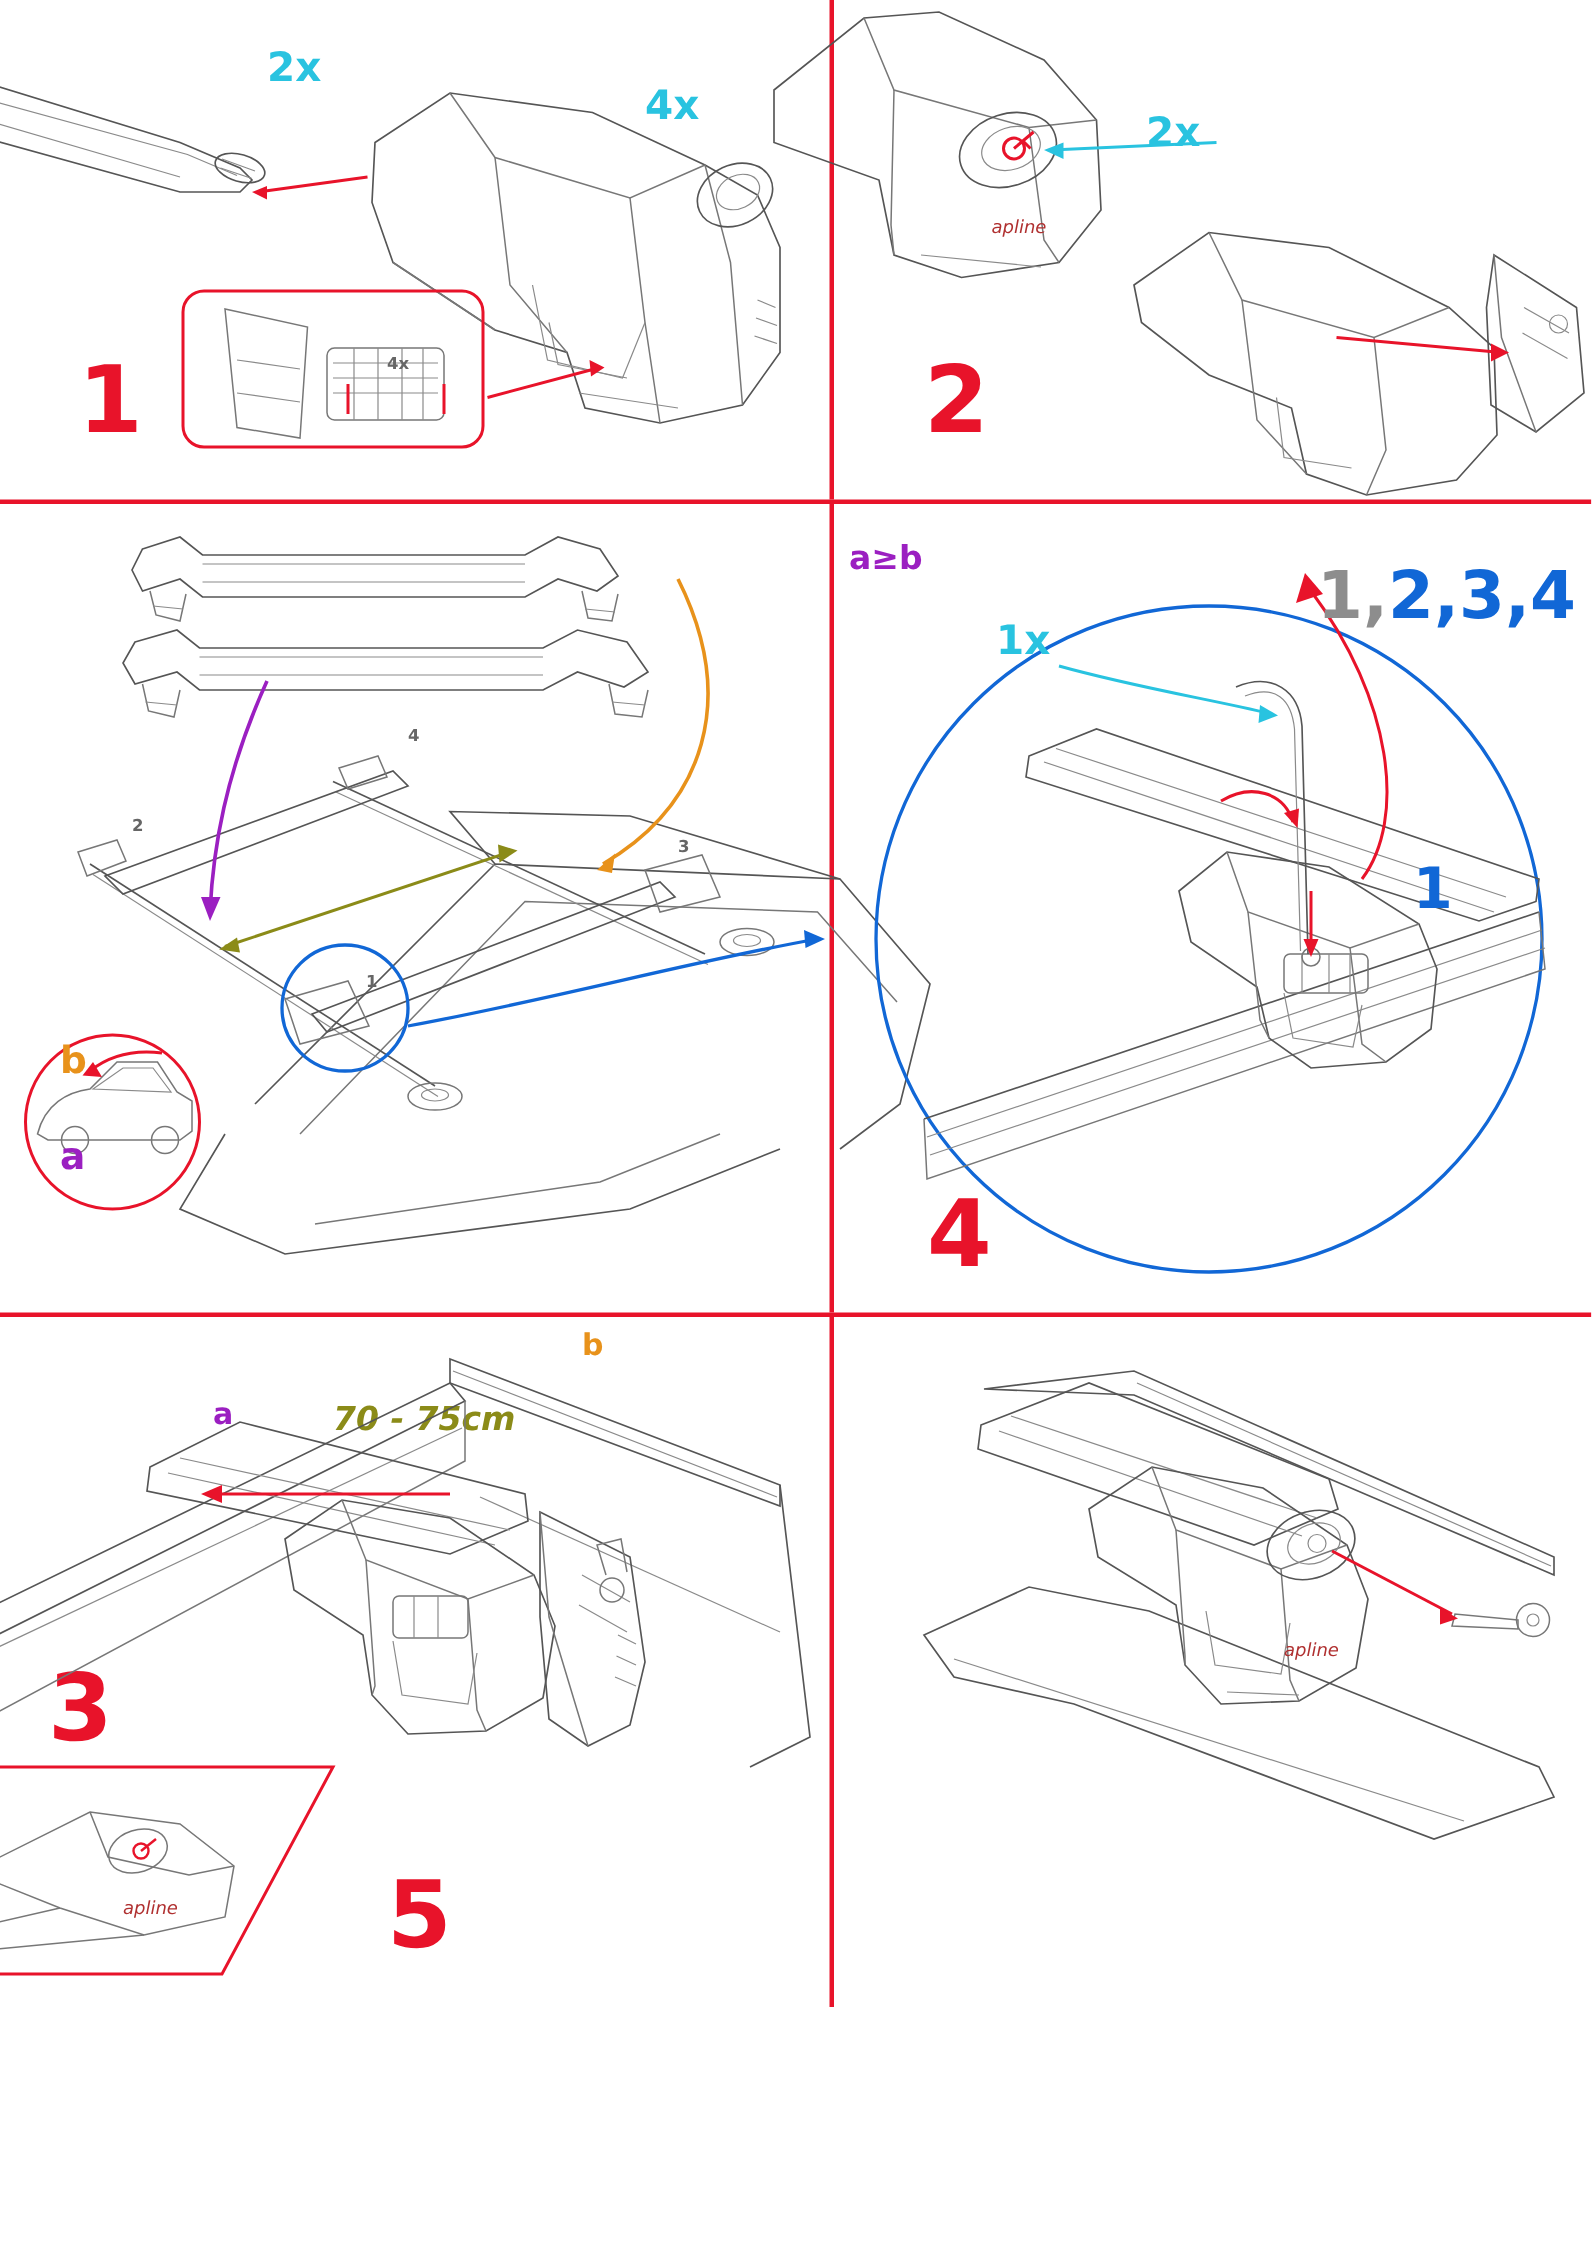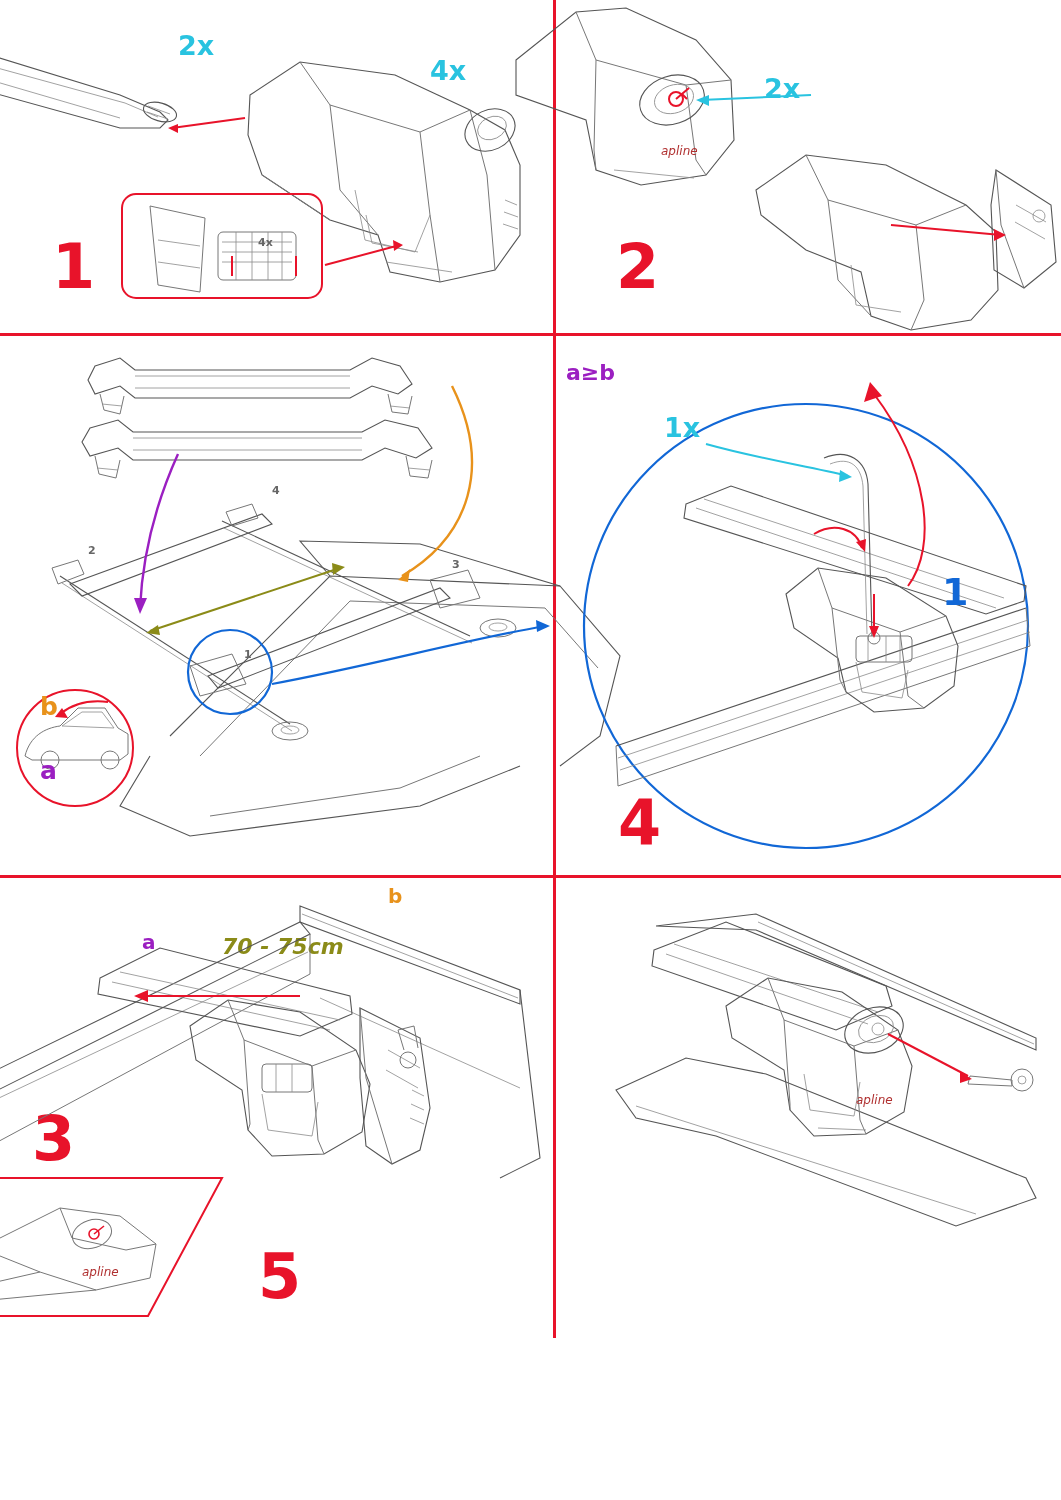--- a/index.html
+++ b/index.html
@@ -284,20 +284,21 @@
       <path class="arrow-red" d="M258 198 C278 186 300 192 306 212"></path>
       <polygon fill="#e8132a" points="300,206 309,216 310,203"></polygon>
 
       <path class="arrow-red" d="M352 250 C382 210 372 130 318 58" stroke-width="4"></path>
       <polygon fill="#e8132a" points="308,66 314,46 326,60"></polygon>
 
       <path class="arrow-cyan" d="M150 108 C200 122 250 130 292 140"></path>
       <polygon fill="#29c3e0" points="284,134 296,141 283,146"></polygon>
     </svg>
     <div class="qty cyan" style="left:108px; top:76px;">1x</div>
+    <div class="lbl" style="left:322px; top:36px; font-size:44px;"><span class="grey">1,</span><span class="blue">2,3,4</span></div>
     <div class="lbl blue" style="left:386px; top:234px; font-size:38px;">1</div>
     <div class="stepnum" style="left:62px; top:456px;">4</div>
   </div>
 
   <div class="panel" style="left:0; top:878px; width:553px; height:460px;">
     <svg width="553" height="460" viewBox="0 0 553 460">
 
       <path class="line" d="M300 28 L520 112 L520 126 L300 44 Z"></path>
       <path class="thin" d="M302 36 L518 120"></path>
       <path class="line" d="M-20 200 L300 44 L310 56 L-10 216"></path>

